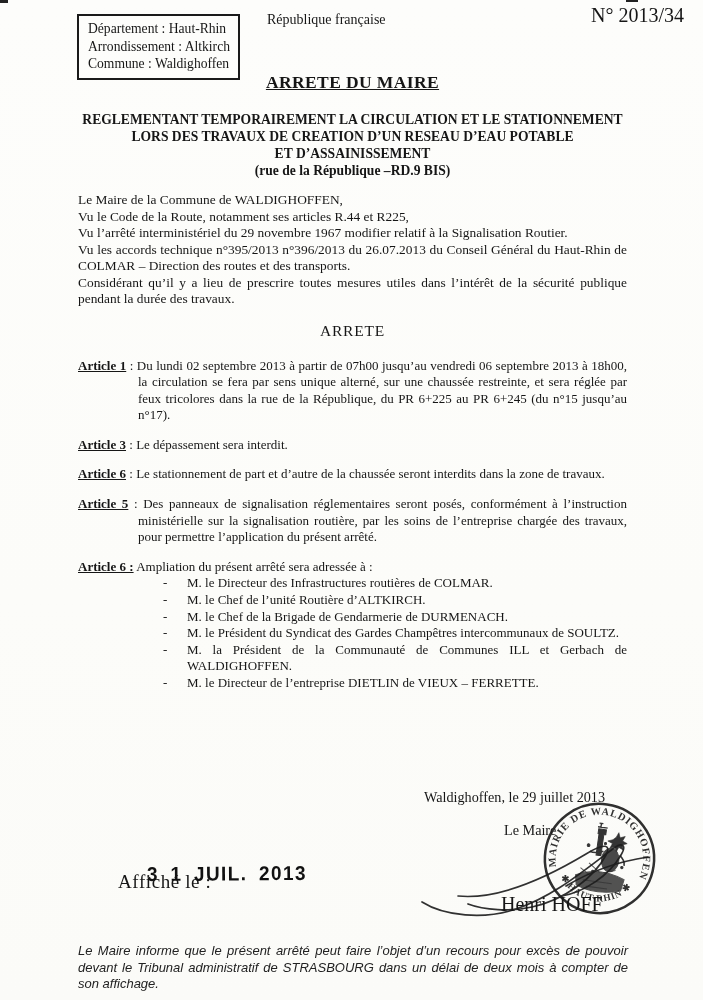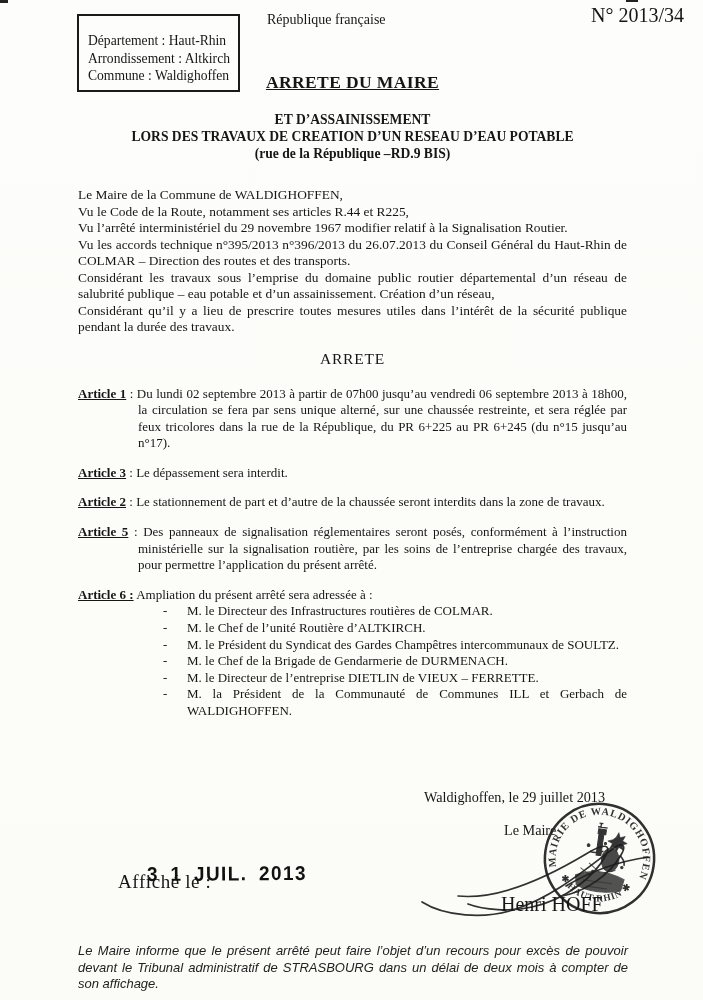--- a/index.html
+++ b/index.html
@@ -7,34 +7,34 @@
   .page {
     position:relative; width:703px; height:1000px; margin:0 auto;
     background:linear-gradient(180deg,#fdfdfb 0%, #fcfcf9 60%, #fbfbf8 100%);
     font-family:"Liberation Serif","DejaVu Serif",serif;
     color:#161616; overflow:hidden;
   }
   .speck { position:absolute; background:#222; }
   
   .dept-box {
     position:absolute; left:77px; top:14px; width:163px;
-    border:2px solid #1a1a1a; padding:16px 8px 5px 9px;
+    border:2px solid #1a1a1a; padding:4px 8px 5px 9px;
     font-size:13.6px; line-height:17.5px; white-space:nowrap;
   }
   .republic { position:absolute; left:267px; top:12px; font-size:14px; }
   .doc-number { position:absolute; left:591px; top:4px; font-size:20px; }
   
   .doc-body { position:absolute; left:78px; top:72px; width:549px; }
   .doc-title {
     margin:0; text-align:center; font-size:17.5px; line-height:20px;
     font-weight:bold; letter-spacing:.4px;text-decoration:underline;
   }
   .subtitle { margin-top:19px; text-align:center; font-weight:bold;
     font-size:13.6px; line-height:17px; }
-  .preamble { margin-top:25px; }
+  .preamble { margin-top:13px; }
   .preamble p { margin:0; font-size:13.4px; line-height:16.5px; text-align:justify; }
   .section-heading {
     margin:13px 0 17px 0; text-align:center; font-size:15.5px; line-height:20px;
     font-weight:normal; letter-spacing:.8px;
   }
   .article {
     margin:0 0 13px 0; font-size:13px; line-height:16.6px;
     text-align:justify; padding-left:60px; text-indent:-60px;
   }
   .article-label { font-weight:bold; text-decoration:underline; }
@@ -77,62 +77,62 @@
     <div>Arrondissement : Altkirch</div>
     <div>Commune : Waldighoffen</div>
   </div>
   <div class="republic">République française</div>
   <div class="doc-number">N° 2013/34</div>
 
   <div class="doc-body">
     <h1 class="doc-title">ARRETE DU MAIRE</h1>
 
     <div class="subtitle">
+      <div>REGLEMENTANT TEMPORAIREMENT LA CIRCULATION ET LE STATIONNEMENT</div>
+      <div>LORS DES TRAVAUX DE CREATION D’UN RESEAU D’EAU POTABLE</div>
       <div>ET D’ASSAINISSEMENT</div>
-      <div>LORS DES TRAVAUX DE CREATION D’UN RESEAU D’EAU POTABLE</div>
       <div>(rue de la République –RD.9 BIS)</div>
     </div>
 
     <div class="preamble">
       <p>Le Maire de la Commune de WALDIGHOFFEN,</p>
       <p>Vu le Code de la Route, notamment ses articles R.44 et R225,</p>
       <p>Vu l’arrêté interministériel du 29 novembre 1967 modifier relatif à la Signalisation Routier.</p>
       <p>Vu les accords technique n°395/2013 n°396/2013 du 26.07.2013 du Conseil Général du Haut-Rhin de COLMAR – Direction des routes et des transports.</p>
-      <p>Considérant les travaux sous l’emprise du domaine public routier départemental d’un réseau de salubrité publique – eau potable et d’un assainissement. Création d’un réseau,</p>
       <p>Considérant qu’il y a lieu de prescrire toutes mesures utiles dans l’intérêt de la sécurité publique pendant la durée des travaux.</p>
     </div>
 
     <h2 class="section-heading">ARRETE</h2>
 
     <div class="article">
       <span class="article-label">Article 1</span><span> : </span><span>Du lundi 02 septembre 2013 à partir de 07h00 jusqu’au vendredi 06 septembre 2013 à 18h00, la circulation se fera par sens unique alterné, sur une chaussée restreinte, et sera réglée par feux tricolores dans la rue de la République, du PR 6+225 au PR 6+245 (du n°15 jusqu’au n°17).</span>
     </div>
 
 
     <div class="article">
       <span class="article-label">Article 3</span><span> : </span><span>Le dépassement sera interdit.</span>
     </div>
 
     <div class="article">
-      <span class="article-label">Article 2</span><span> : </span><span>Le stationnement de part et d’autre de la chaussée seront interdits dans la zone de travaux.</span>
+      <span class="article-label">Article 6</span><span> : </span><span>Le stationnement de part et d’autre de la chaussée seront interdits dans la zone de travaux.</span>
     </div>
 
     <div class="article">
       <span class="article-label">Article 5</span><span> : </span><span>Des panneaux de signalisation réglementaires seront posés, conformément à l’instruction ministérielle sur la signalisation routière, par les soins de l’entreprise chargée des travaux, pour permettre l’application du présent arrêté.</span>
     </div>
 
     <div class="article">
       <span class="article-label">Article 6 :</span><span> </span><span>Ampliation du présent arrêté sera adressée à :</span>
       <ul class="recipients">
         <li>M. le Directeur des Infrastructures routières de COLMAR.</li>
         <li>M. le Chef de l’unité Routière d’ALTKIRCH.</li>
+        <li>M. le Chef de la Brigade de Gendarmerie de DURMENACH.</li>
         <li>M. le Président du Syndicat des Gardes Champêtres intercommunaux de SOULTZ.</li>
-        <li>M. le Chef de la Brigade de Gendarmerie de DURMENACH.</li>
+        <li>M. la Président de la Communauté de Communes ILL et Gerbach de WALDIGHOFFEN.</li>
         <li>M. le Directeur de l’entreprise DIETLIN de VIEUX – FERRETTE.</li>
-        <li>M. la Président de la Communauté de Communes ILL et Gerbach de WALDIGHOFFEN.</li>
       </ul>
     </div>
   </div>
 
   <div class="place-date">Waldighoffen, le 29 juillet 2013</div>
   <div class="signer-title">Le Maire</div>
 
   <div class="stamp">
     <svg viewBox="0 0 120 120" xmlns="http://www.w3.org/2000/svg">
       <circle cx="60" cy="60" r="56" fill="none" stroke="#1f1f1f" stroke-width="2.6"></circle>

